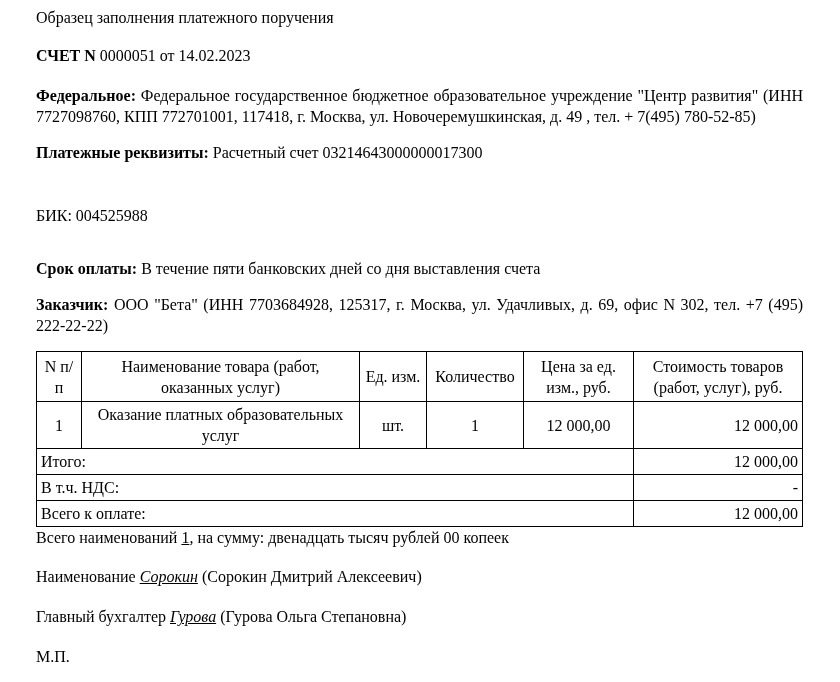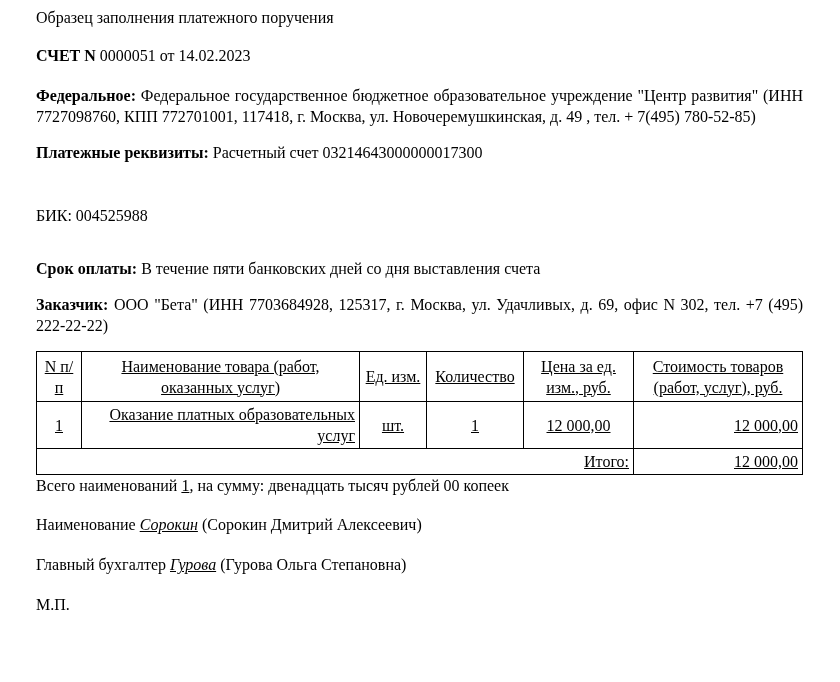--- a/index.html
+++ b/index.html
@@ -20,21 +20,21 @@
   .justify { text-align: justify; }
   b        { font-weight: bold; }
   .u       { text-decoration: underline; }
   .sig     { font-style: italic; text-decoration: underline; }
 
   #invoice-heading { margin-top: 17px; }
   #executor        { margin-top: 19px; }
   #payment-details { margin-top: 15px; }
   #payment-term    { margin-top: 32px; }
   #customer        { margin-top: 15px; }
-  #invoice-table   { margin-top: 15px; text-decoration: underline; }
+  #invoice-table   { margin-top: 15px; }
   #summary         { }
   #director        { margin-top: 18px; }
   #accountant      { margin-top: 19px; }
   #stamp           { margin-top: 19px; }
 
   table.invoice {
     border-collapse: collapse;
     table-layout: fixed;
     width: 766px;
   }
@@ -48,27 +48,26 @@
   table.invoice thead th {
     height: 50px;
     text-align: center;
     vertical-align: middle;
   }
   th.col-num  { padding: 2px 8px; }
   th.col-unit { padding: 2px 6px; }
   th.col-qty  { padding: 2px 10px; word-break: break-all; }
   tr.item-row td { height: 43px; vertical-align: middle; }
   td.c-num, td.c-unit, td.c-qty, td.c-price { text-align: center; }
-  td.c-name  { text-align: right; padding: 1px 6px; }
+  td.c-name  { text-align: center; padding: 1px 6px; }
   td.c-amount{ text-align: right; padding-right: 10px; }
 
   tr.totals-row td { height: 22px; }
   td.t-label {
     border: none;
-    text-align: right;
     padding-right: 6px;
   }
   td.t-value {
     border: 1px solid #000;
     text-align: right;
     padding-right: 10px;
   }
 </style>
 </head>
 <body>
@@ -113,20 +112,28 @@
       <td class="c-name">Оказание платных образовательных услуг</td>
       <td class="c-unit">шт.</td>
       <td class="c-qty">1</td>
       <td class="c-price">12 000,00</td>
       <td class="c-amount">12 000,00</td>
     </tr>
     <tr class="totals-row">
       <td class="t-label" colspan="5">Итого:</td>
       <td class="t-value">12 000,00</td>
     </tr>
+    <tr class="totals-row">
+      <td class="t-label" colspan="5">В т.ч. НДС:</td>
+      <td class="t-value">-</td>
+    </tr>
+    <tr class="totals-row">
+      <td class="t-label" colspan="5">Всего к оплате:</td>
+      <td class="t-value">12 000,00</td>
+    </tr>
   </tbody>
 </table>
 
 <p id="summary"><span>Всего наименований</span> <span class="u">1</span><span>, на сумму: двенадцать тысяч рублей 00 копеек</span></p>
 
 <p id="director"><span>Наименование</span> <span class="sig">Сорокин</span> <span>(Сорокин Дмитрий Алексеевич)</span></p>
 
 <p id="accountant"><span>Главный бухгалтер</span> <span class="sig">Гурова</span> <span>(Гурова Ольга Степановна)</span></p>
 
 <p id="stamp">М.П.</p>

